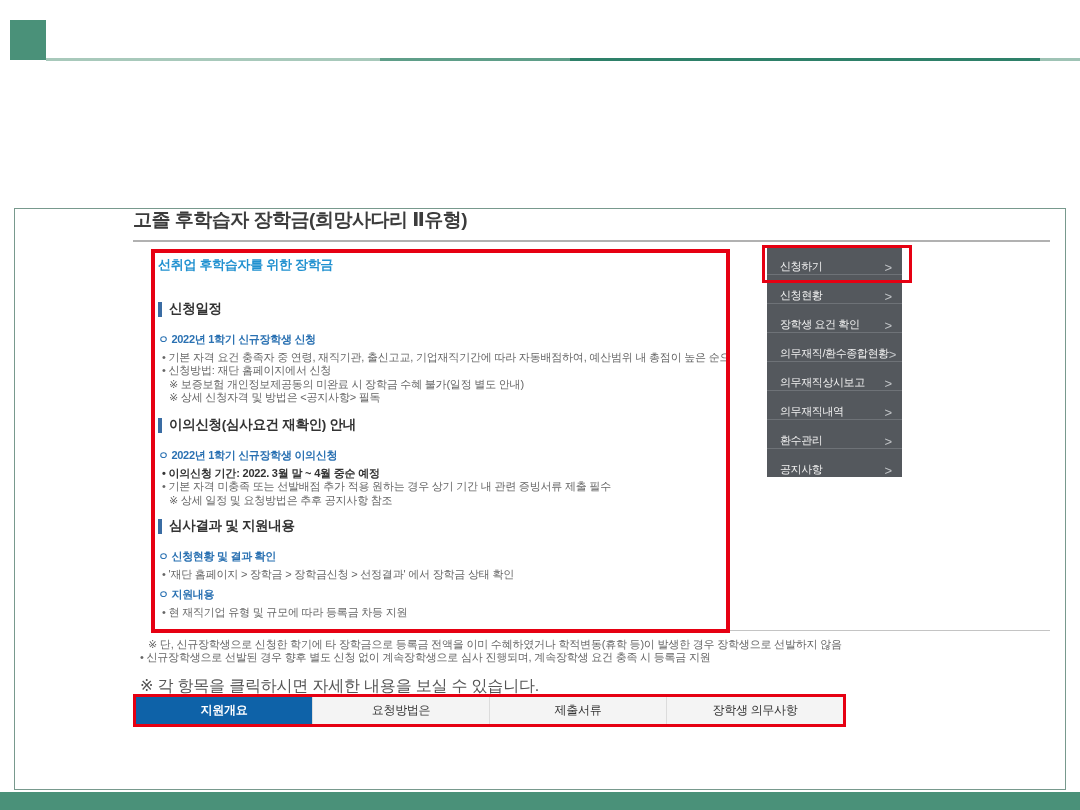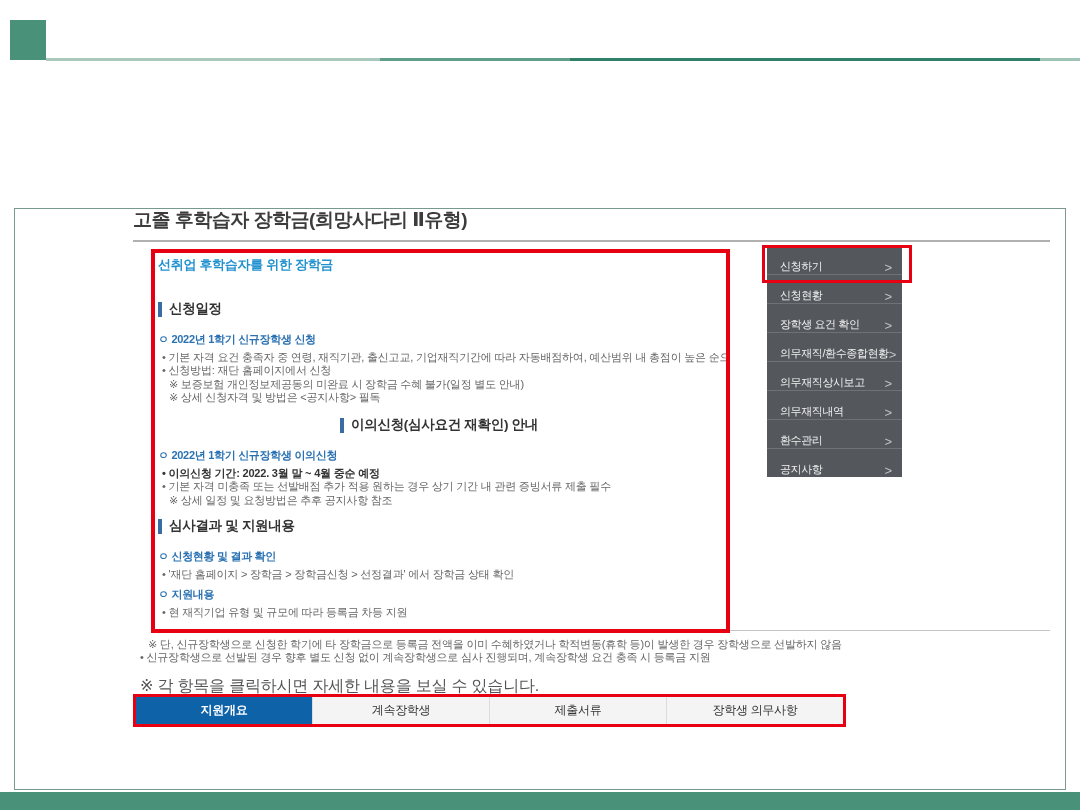--- a/index.html
+++ b/index.html
@@ -28,21 +28,21 @@
            overflow:hidden;padding:0 6px 0 3px;background:transparent;}
   .intro{margin-top:3px;font-size:13px;font-weight:bold;color:#2191d0;letter-spacing:-0.3px;}
   .sec-header{display:flex;align-items:center;margin-top:26px;}
   .sec-header .bar{width:4px;height:15px;background:#3a6ca3;margin-right:7px;}
   .sec-header .txt{font-size:13.5px;font-weight:bold;color:#333;letter-spacing:-0.3px;}
   .subheading{margin-top:14px;font-size:11px;font-weight:bold;color:#2a71b2;letter-spacing:-0.3px;}
   .lines{margin-top:4px;}
   .ln{font-size:11px;color:#666;line-height:13.3px;white-space:nowrap;padding-left:4px;letter-spacing:-0.2px;}
   .ln.strong{color:#333;font-weight:bold;}
   .ln.note{padding-left:11px;}
-  .sec-m1{margin-top:12px;justify-content:center;}
+  .sec-m1{margin-top:12px;}
   .sec-m2{margin-top:10px;}
   .sub-tight{margin-top:6px;}
 
   .footnotes{left:140px;top:638px;width:920px;}
   .footnotes .ln{padding-left:0;}
   .footnotes .ln.note{padding-left:8px;}
   .click-hint{left:140px;top:676px;font-size:16px;color:#555;letter-spacing:-0.2px;}
 
   
   .tabbar{left:133px;top:694px;width:707px;height:27px;border:3px solid #e60012;display:flex;background:#f4f4f4;text-align:center;}
@@ -121,21 +121,21 @@
 </div>
 
 <div class="abs footnotes">
   <div class="ln note">※ 단, 신규장학생으로 신청한 학기에 타 장학금으로 등록금 전액을 이미 수혜하였거나 학적변동(휴학 등)이 발생한 경우 장학생으로 선발하지 않음</div>
   <div class="ln">• 신규장학생으로 선발된 경우 향후 별도 신청 없이 계속장학생으로 심사 진행되며, 계속장학생 요건 충족 시 등록금 지원</div>
 </div>
 <div class="abs click-hint">※ 각 항목을 클릭하시면 자세한 내용을 보실 수 있습니다.</div>
 
 <div class="abs tabbar">
   <div class="tab active">지원개요</div>
-  <div class="tab">계속장학생</div>
+  <div class="tab">요청방법은</div>
   <div class="tab">제출서류</div>
   <div class="tab">장학생 의무사항</div>
 </div>
 
 <div class="abs sidebar">
   <div class="side-btn">
     <span class="lbl">신청하기</span>
     <span class="chev">&gt;</span>
   </div>
   <div class="side-btn">

